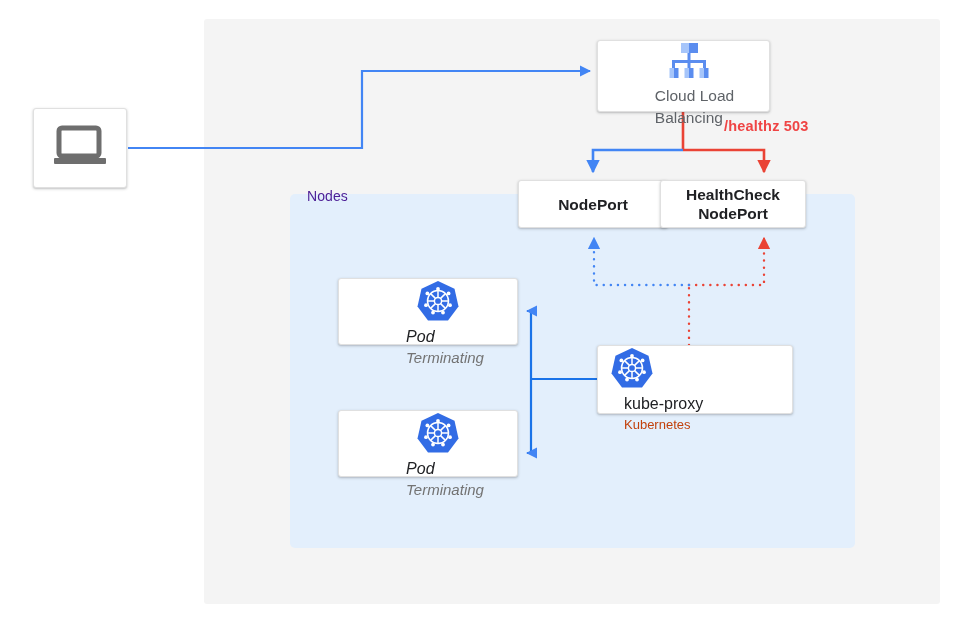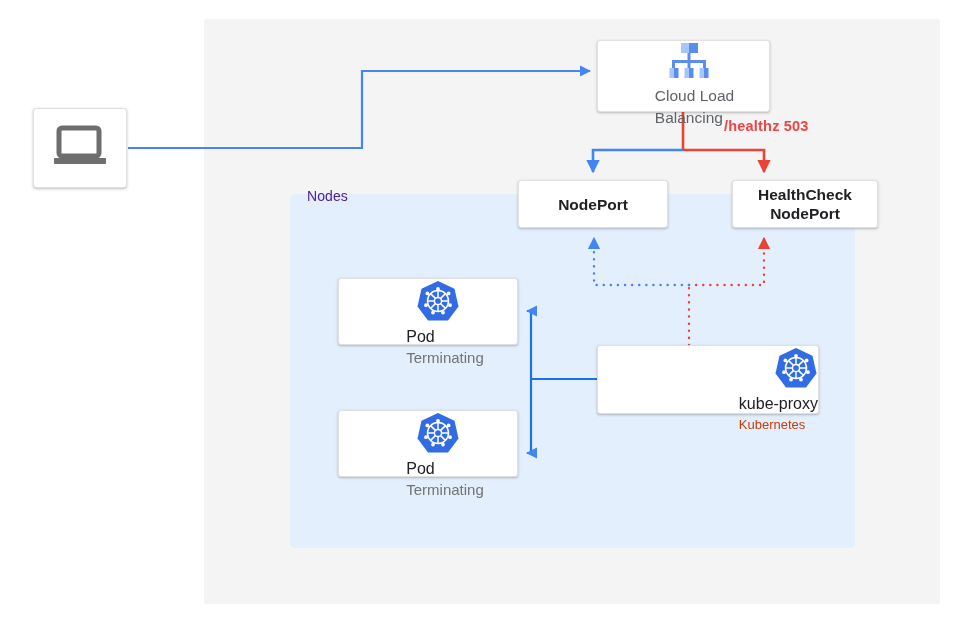--- a/index.html
+++ b/index.html
@@ -77,55 +77,55 @@
     color: #5f6368;
     white-space: pre-line;
   }
 
   
   .nodeport-card {
     left: 518px; top: 180px; width: 150px; height: 48px;
     display: flex; align-items: center; justify-content: center;
   }
   .healthcheck-card {
-    left: 732px; top: 180px; width: 146px; height: 48px;
+    left: 660px; top: 180px; width: 146px; height: 48px;
     display: flex; align-items: center; justify-content: center;
   }
   .np-text {
     font-size: 15.5px;
     font-weight: bold;
     color: #202124;
     text-align: center;
     line-height: 19px;
     white-space: pre-line;
   }
 
   
   .pod-card {
     left: 338px; width: 180px; height: 67px;
-    display: flex; align-items: center; padding-left: 20px;
+    display: flex; align-items: center; padding-left: 20px; font-style: italic;
   }
   .pod-card.pod-1 { top: 278px; }
   .pod-card.pod-2 { top: 410px; }
   .pod-text { margin-left: 14px; }
   .pod-title {
     font-size: 16px;
     color: #202124;
     line-height: 20px;
   }
   .pod-sub {
     font-size: 15px;
     color: #737373;
     line-height: 21px;
   }
 
   
   .kube-card {
-    left: 597px; top: 345px; width: 222px; height: 69px;
-    display: flex; align-items: flex-end; padding-left: 12px;
+    left: 597px; top: 345px; width: 196px; height: 69px;
+    display: flex; align-items: flex-start; padding-left: 12px;
   }
   .kube-text { margin-left: 14px; }
   .kube-title {
     font-size: 16px;
     color: #202124;
     line-height: 20px;
   }
   .kube-sub {
     font-size: 13px;
     color: #c2410c;

